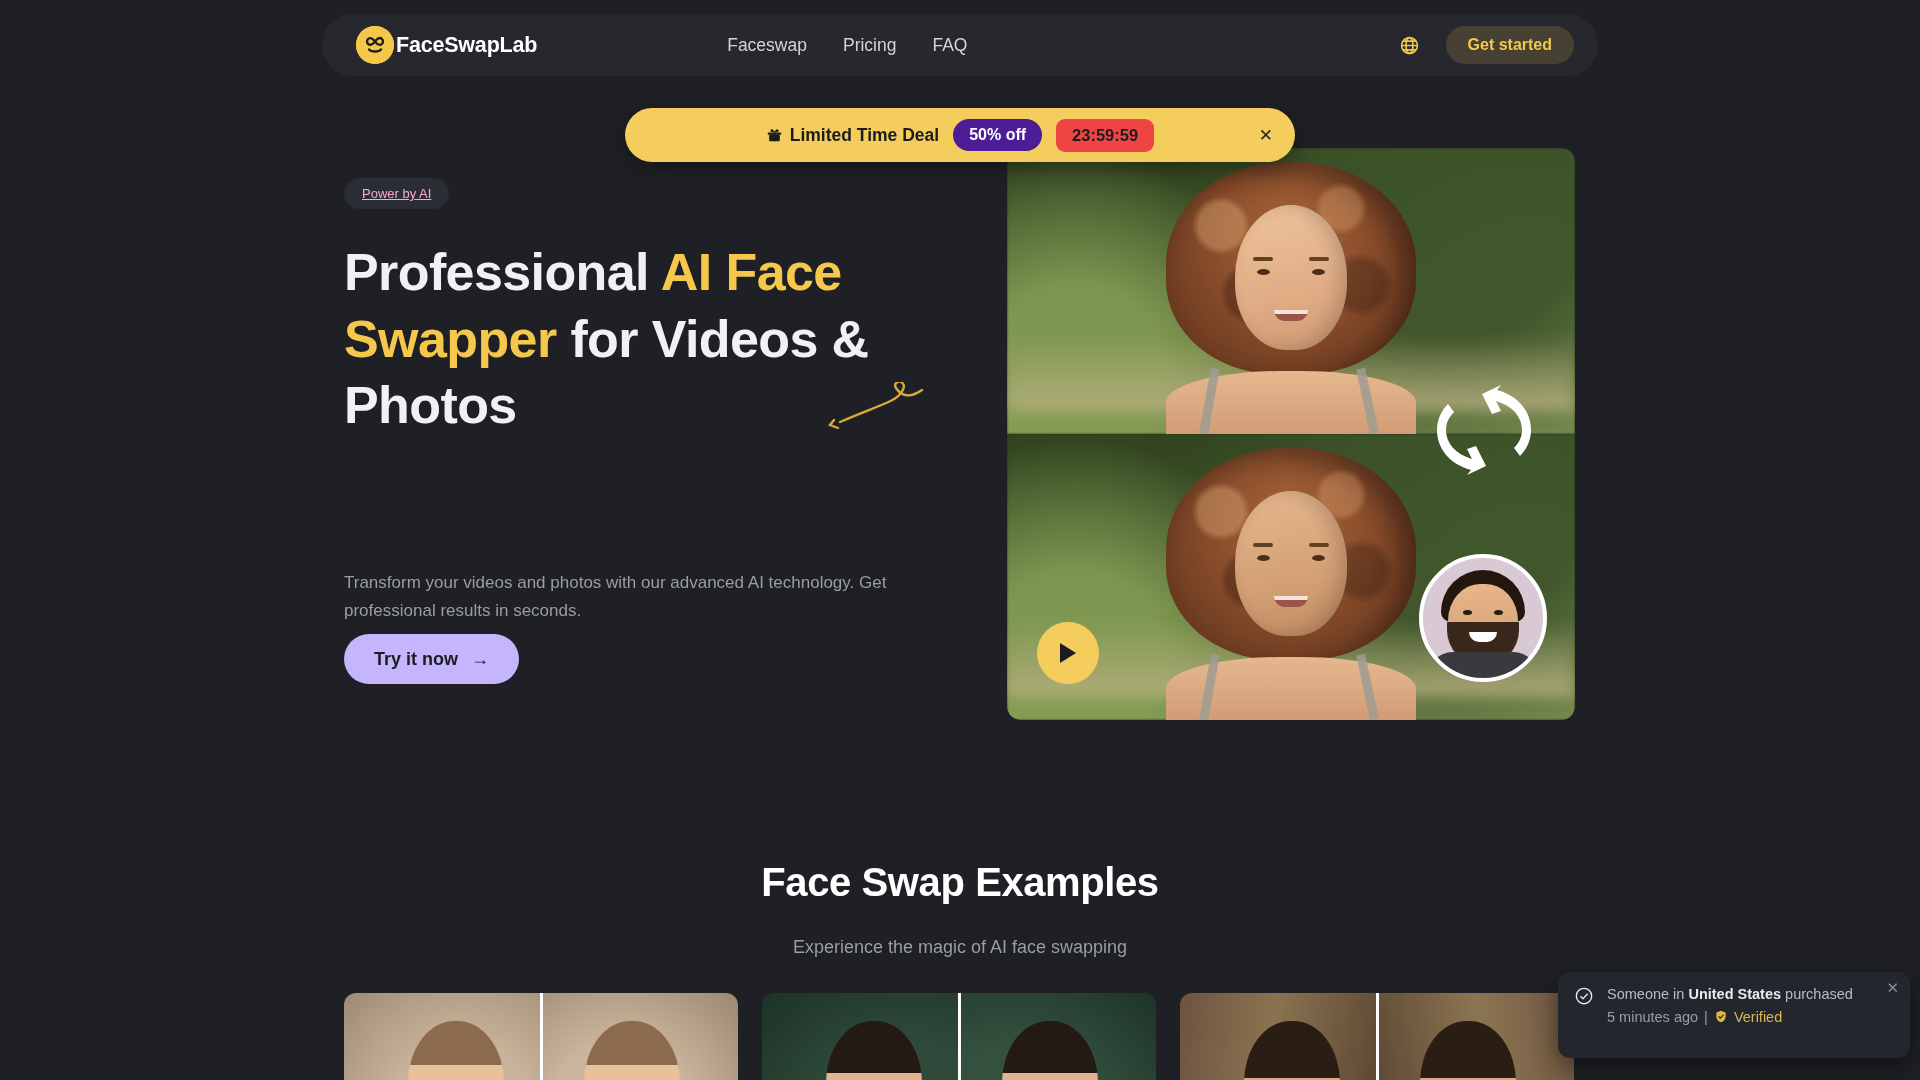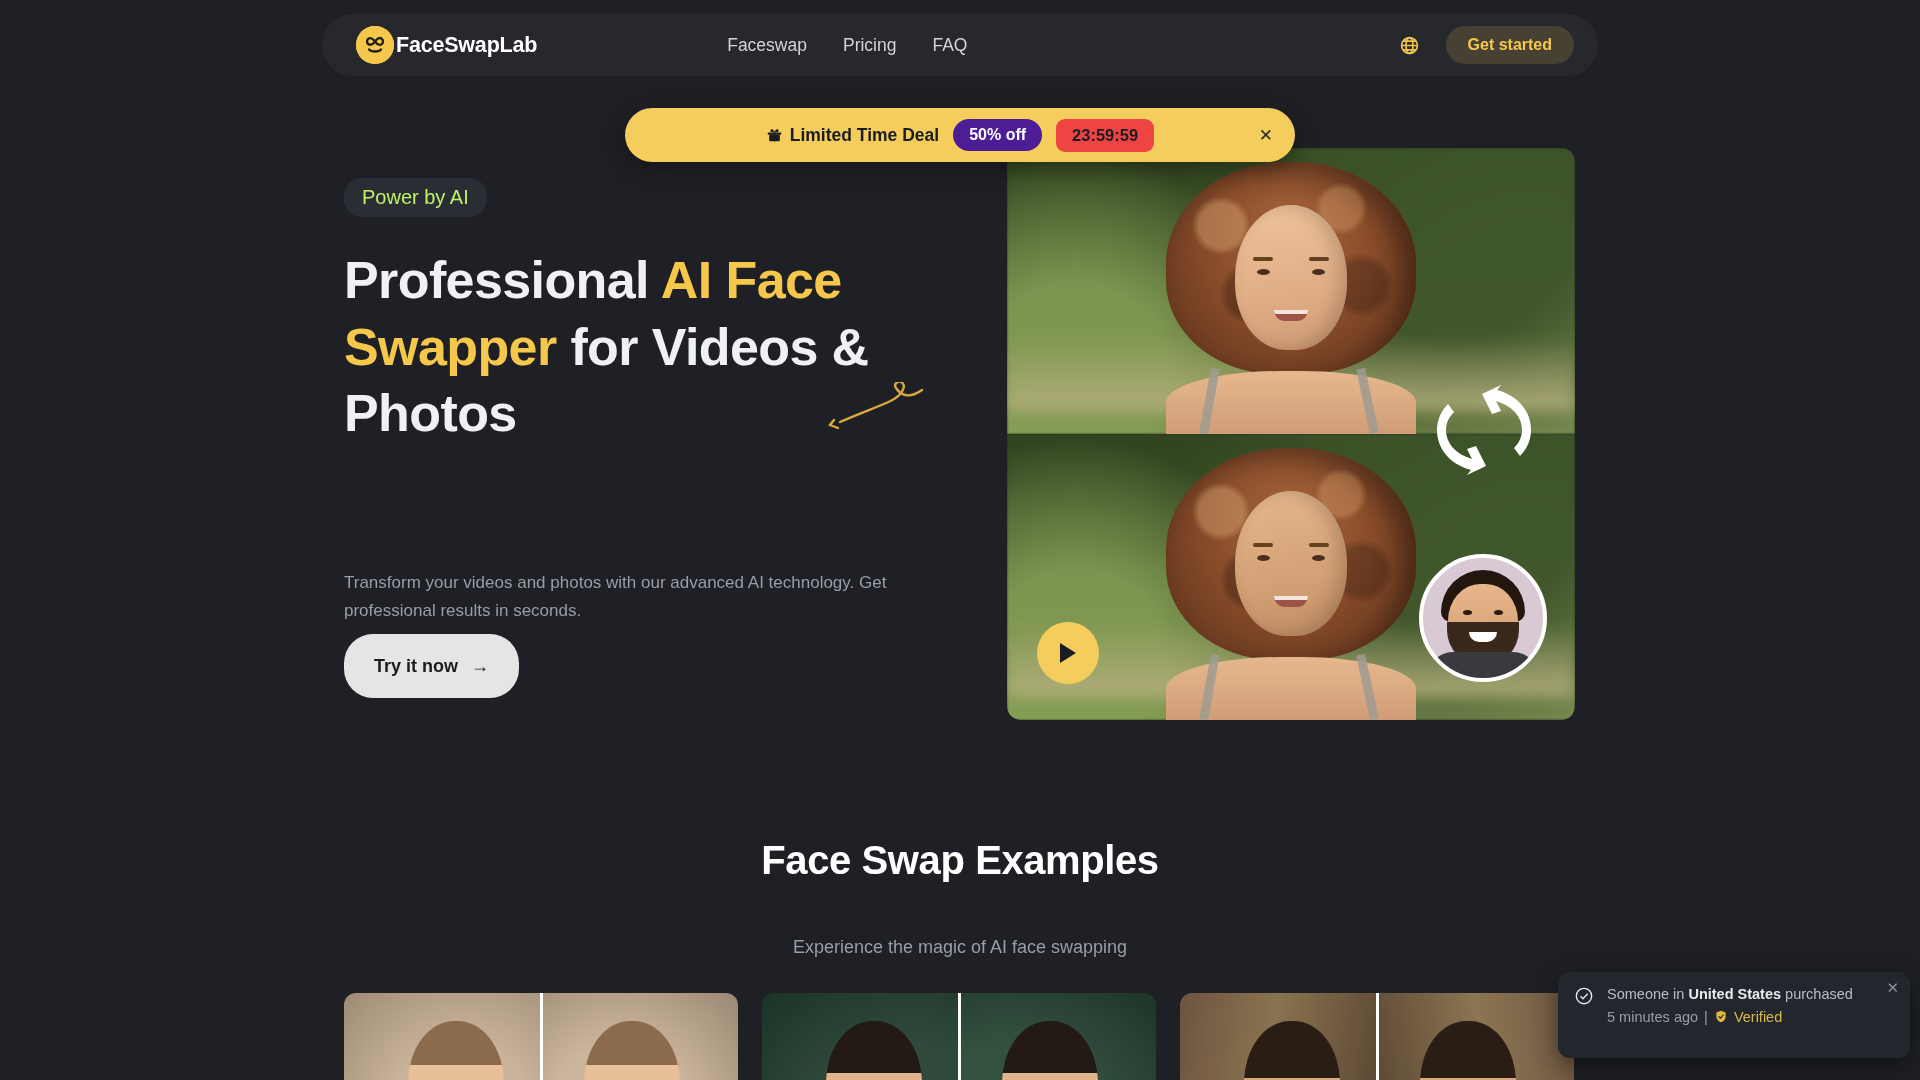--- a/index.html
+++ b/index.html
@@ -61,37 +61,37 @@
   }
   .promo-close {
     position: absolute; right: 22px; top: 50%; transform: translateY(-50%);
     background: none; border: none; color: #2a2b30; font-size: 17px;
     cursor: pointer; line-height: 1; font-family: "Liberation Sans", sans-serif;
   }
 
   
   .hero-left { position: absolute; left: 344px; top: 178px; width: 620px; }
   .pill-badge {
-    display: inline-block; background: #2b2d34; color: #bef264;
-    border-radius: 18px; padding: 8px 18px; font-size: 20px;
+    display: inline-block; background: #2b2d34; color: #f9a8d4;
+    border-radius: 18px; padding: 8px 18px; font-size: 13px; text-decoration: underline;
   }
   .hero-title {
     margin-top: 30px; color: #f0f1f3;
     font-size: 52px; font-weight: 800; line-height: 1.28; letter-spacing: -0.6px;
     max-width: 560px;
   }
   .hl { color: #f5c84c; }
   .hero-sub {
     position: absolute; left: 0; top: 391px; width: 570px;
     color: #9a9ca6; font-size: 17px; line-height: 1.62;
   }
   .try-btn {
     position: absolute; left: 0; top: 456px;
-    background: #e5e5e5; color: #1b1c20; border: none; border-radius: 29px;
-    padding: 0 30px; height: 64px; font-size: 18px; font-weight: 700;
+    background: #c4b5fd; color: #1b1c20; border: none; border-radius: 29px;
+    padding: 0 30px; height: 50px; font-size: 18px; font-weight: 700;
     display: flex; align-items: center; gap: 13px; cursor: pointer;
     font-family: "Liberation Sans", sans-serif;
   }
   .curly-arrow { position: absolute; left: 826px; top: 382px; }
 
   
   .hero-media {
     position: absolute; left: 1007px; top: 148px; width: 568px; height: 572px;
     border-radius: 14px; overflow: hidden; background: #20301c;
   }
@@ -186,21 +186,21 @@
   }
   .src-avatar .m-eye { position: absolute; top: 52px; width: 9px; height: 5px; border-radius: 50%; background: #2a1a10; }
   .src-avatar .m-eye.l { left: 40px; } .src-avatar .m-eye.r { right: 40px; }
   .src-avatar .m-shirt {
     position: absolute; left: 50%; transform: translateX(-50%); bottom: 0;
     width: 112px; height: 26px; border-radius: 30px 30px 0 0; background: #3a3a3e;
   }
 
   
   .examples-title {
-    position: absolute; left: 0; right: 0; top: 838px; text-align: center;
+    position: absolute; left: 0; right: 0; top: 860px; text-align: center;
     color: #ffffff; font-size: 40px; font-weight: 800; letter-spacing: -0.4px;
   }
   .examples-sub {
     position: absolute; left: 0; right: 0; top: 937px; text-align: center;
     color: #9a9ca6; font-size: 18px;
   }
   .cards { position: absolute; left: 344px; top: 993px; display: flex; gap: 24px; }
   .card {
     width: 394px; height: 130px; border-radius: 12px; overflow: hidden; position: relative;
   }

